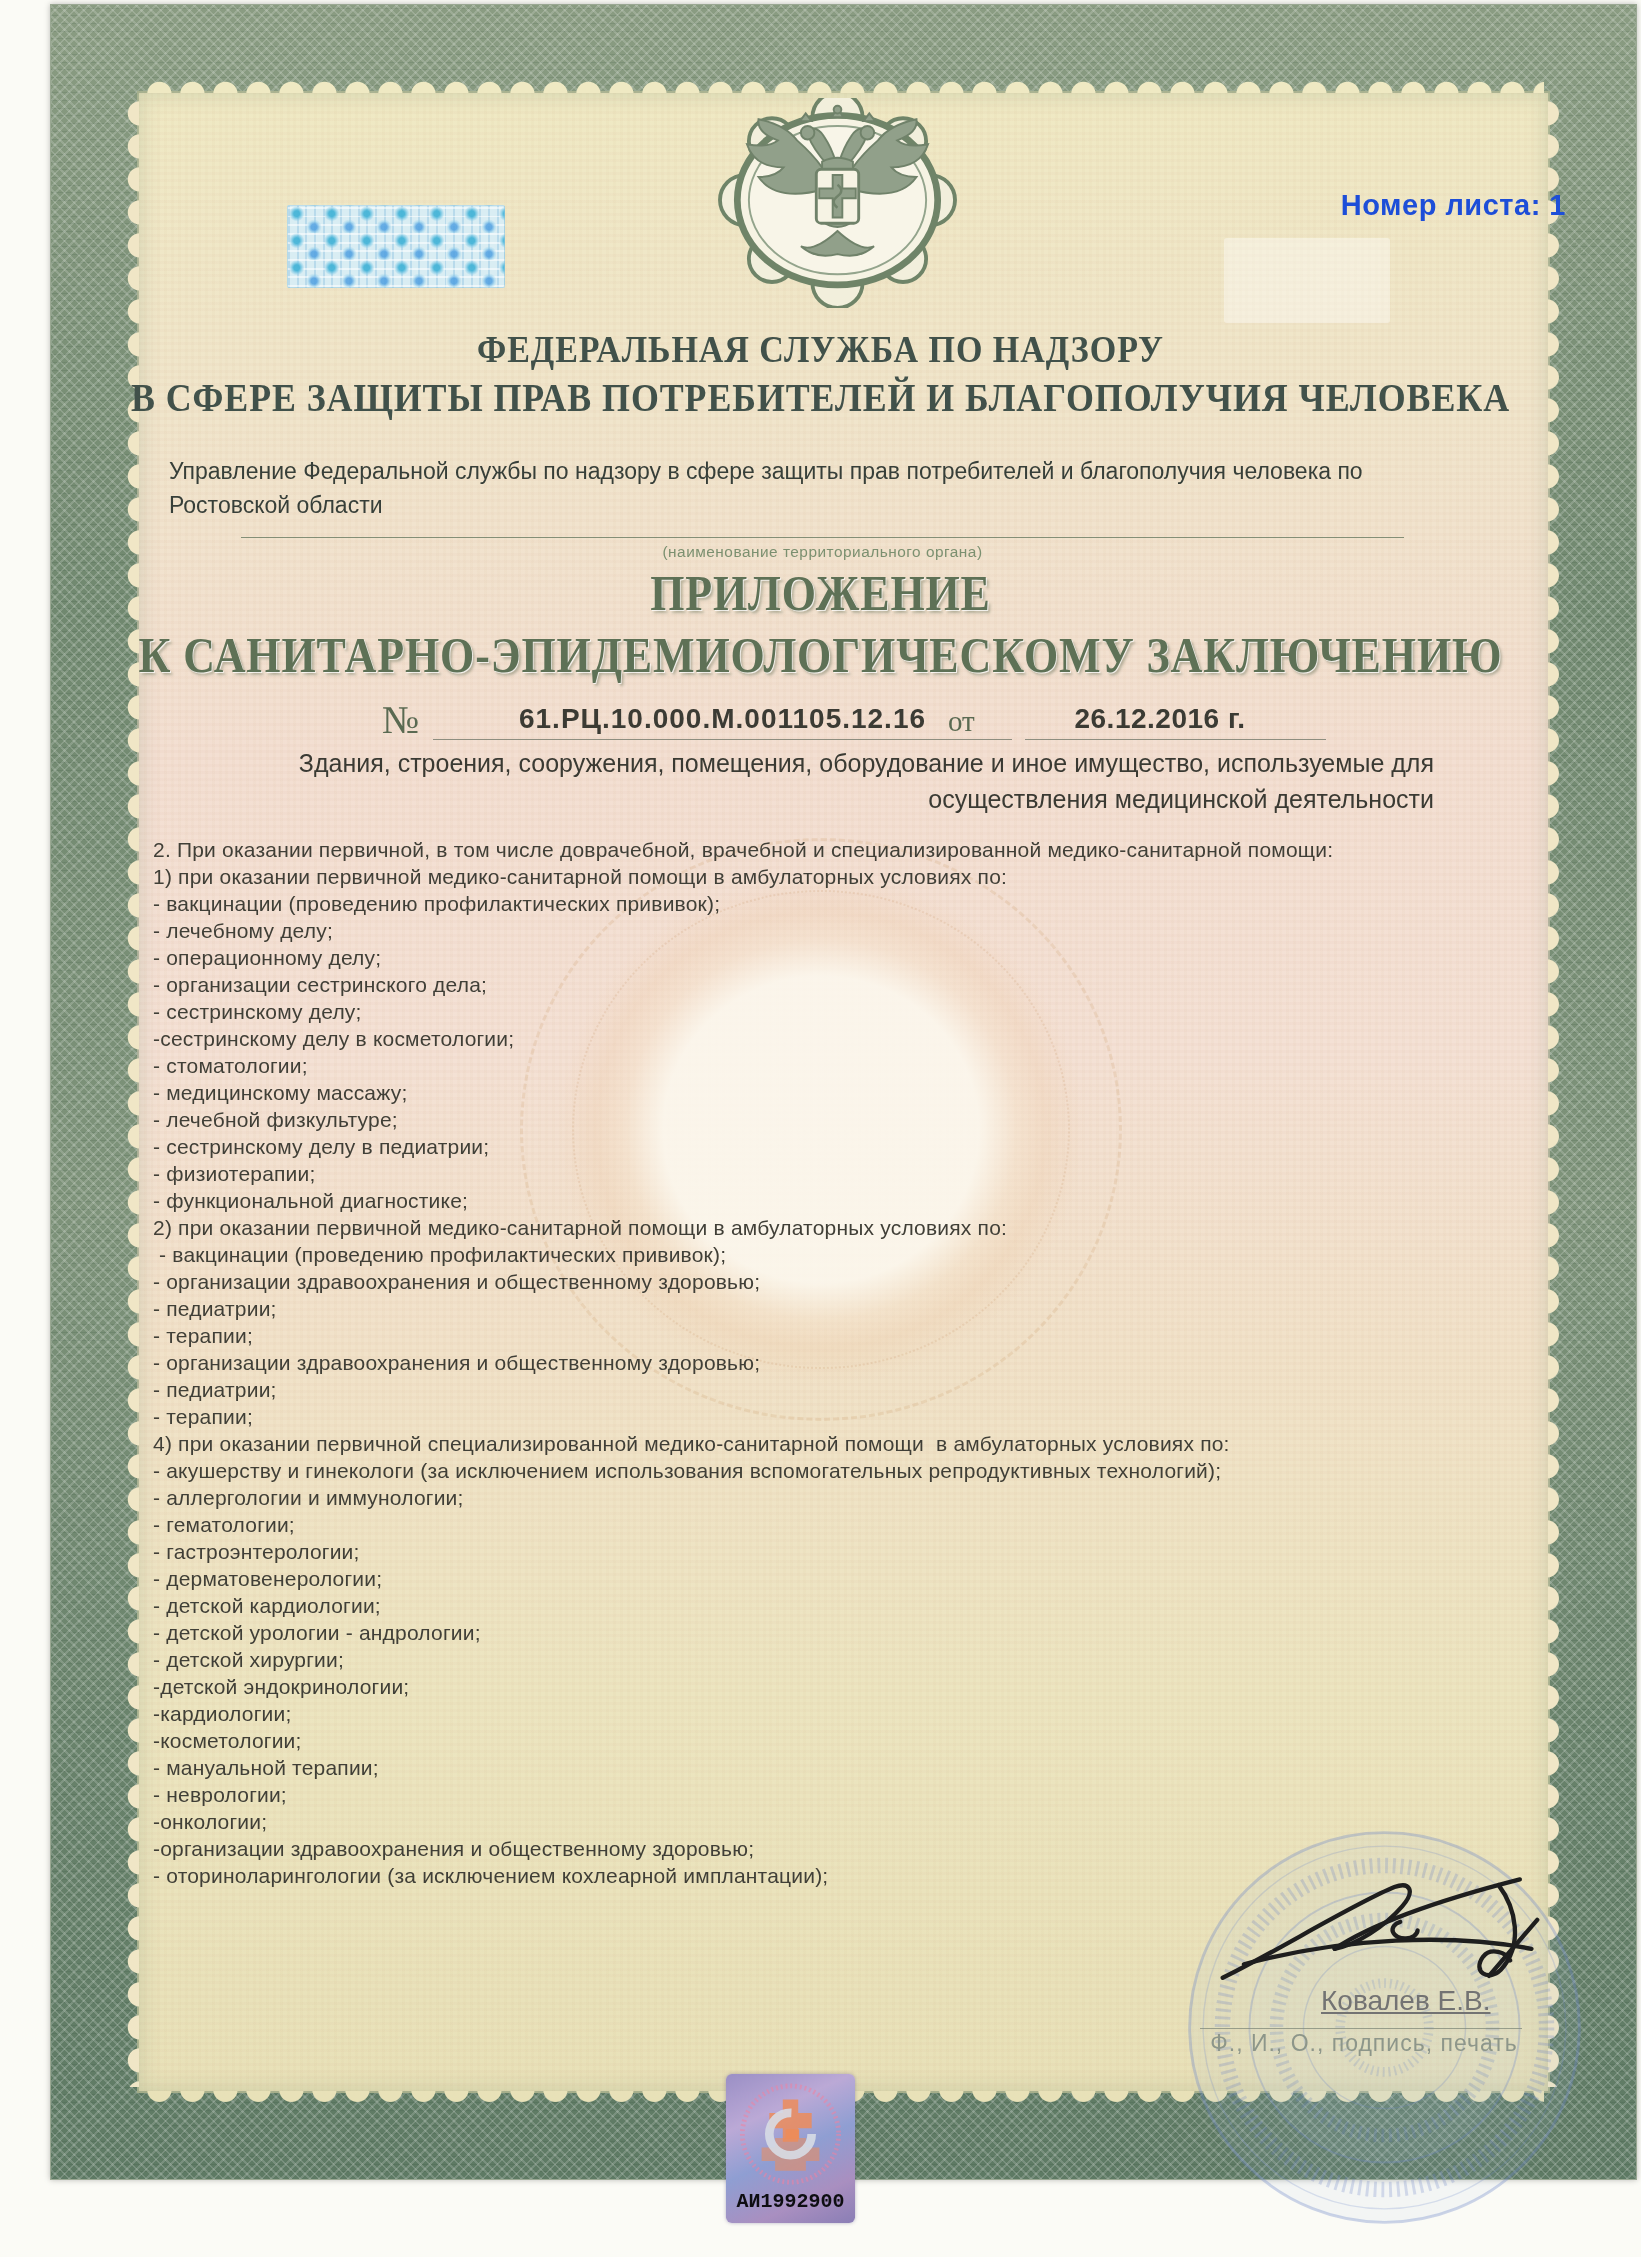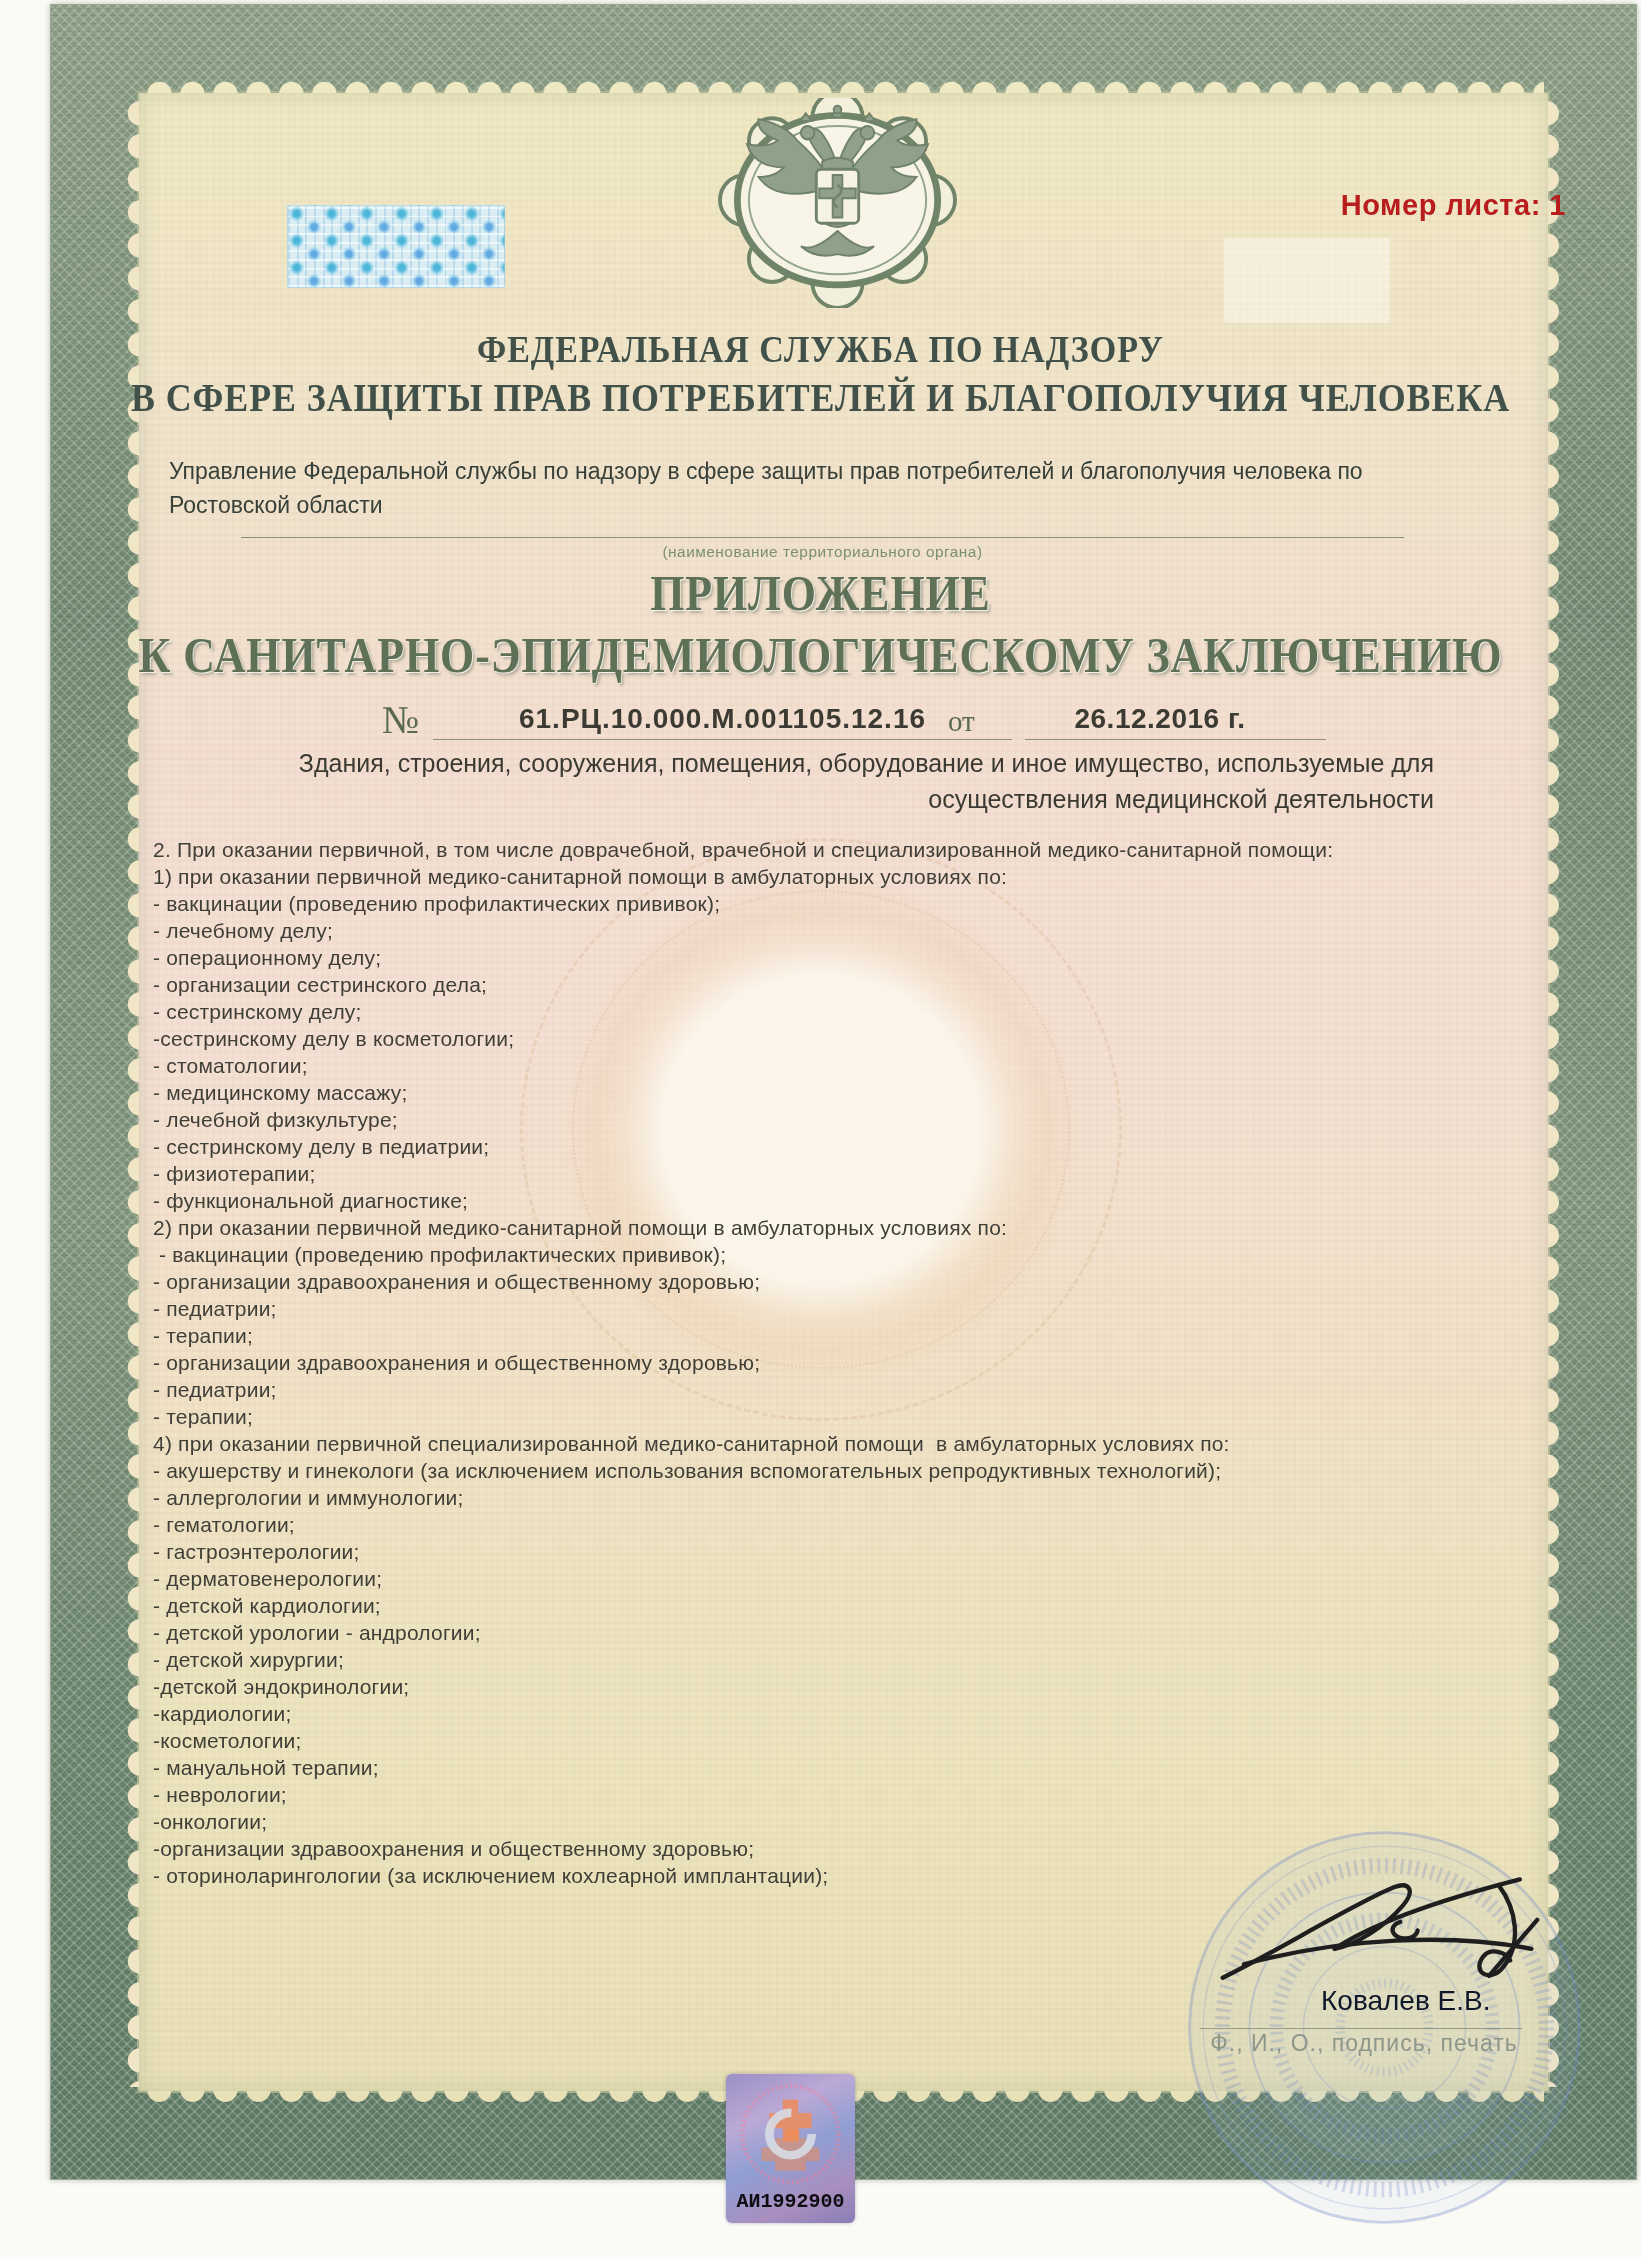--- a/index.html
+++ b/index.html
@@ -45,21 +45,21 @@
         border:3.9px dashed rgba(205,158,112,.22);}
   .watermark::after{content:"";position:absolute;inset:89px;border-radius:50%;
         border:2.9px dotted rgba(200,150,105,.20);}
 
   
   .patch{position:absolute;left:1224px;top:238px;width:166px;height:85px;
         background:rgba(255,255,255,.38);border-radius:2.9px;}
 
   
   .sheetno{position:absolute;left:1284px;top:189px;width:282px;text-align:right;
-        font-size:29px;font-weight:bold;color:#b91c1c;letter-spacing:0.5px;}
+        font-size:29px;font-weight:bold;color:#1d4ed8;letter-spacing:0.5px;}
   .hdr{position:absolute;left:0;width:1641px;text-align:center;
         font-family:"Liberation Serif",serif;font-weight:bold;color:#41514a;
         transform:scaleX(.92);letter-spacing:1px;}
   .hdr1{top:328px;font-size:37px;}
   .hdr2{top:375px;font-size:39px;}
   .dept{position:absolute;left:169px;top:454px;width:1303px;
         font-size:23px;line-height:34px;color:#373f39;}
   .rule{position:absolute;left:241px;top:537px;width:1163px;height:0;
         border-top:1.9px solid rgba(95,115,90,.75);}
   .rule-caption{position:absolute;left:241px;top:543px;width:1163px;text-align:center;
@@ -86,21 +86,21 @@
   .subject{position:absolute;left:208px;top:745px;width:1226px;text-align:right;
         font-size:25px;line-height:36px;color:#3a3a33;}
 
   .bodylist{position:absolute;left:153px;top:836px;width:1381px;
         font-size:21px;line-height:27px;color:#403f37;letter-spacing:0.2px;}
   .bodylist .ln{white-space:pre-wrap;}
 
   .signpost{position:absolute;left:205px;top:1966px;width:1014px;
         font-size:29px;line-height:44px;color:#5b6a55;}
 
-  .sig-name{position:absolute;left:1321px;top:1985px;font-size:28px;color:#0f172a;}
+  .sig-name{position:absolute;left:1321px;top:1985px;font-size:28px;color:#737373;text-decoration:underline;}
   .sig-rule{position:absolute;left:1200px;top:2028px;width:322px;border-top:1.9px solid rgba(125,135,120,.75);}
   .sig-caption{position:absolute;left:1171px;top:2030px;width:386px;text-align:center;
         font-size:23px;color:#8d968a;letter-spacing:1px;}
 
   .signature-svg{position:absolute;left:1209px;top:1862px;width:340px;height:137px;}
   .stamp{position:absolute;left:1180px;top:1823px;width:409px;height:409px;opacity:.85;}
   .emblem{position:absolute;left:708px;top:98px;width:259px;height:210px;}
 
   .holo-strip{position:absolute;left:287px;top:205px;width:216px;height:81px;
         border:1px solid rgba(150,200,220,.55);border-radius:1.9px;

